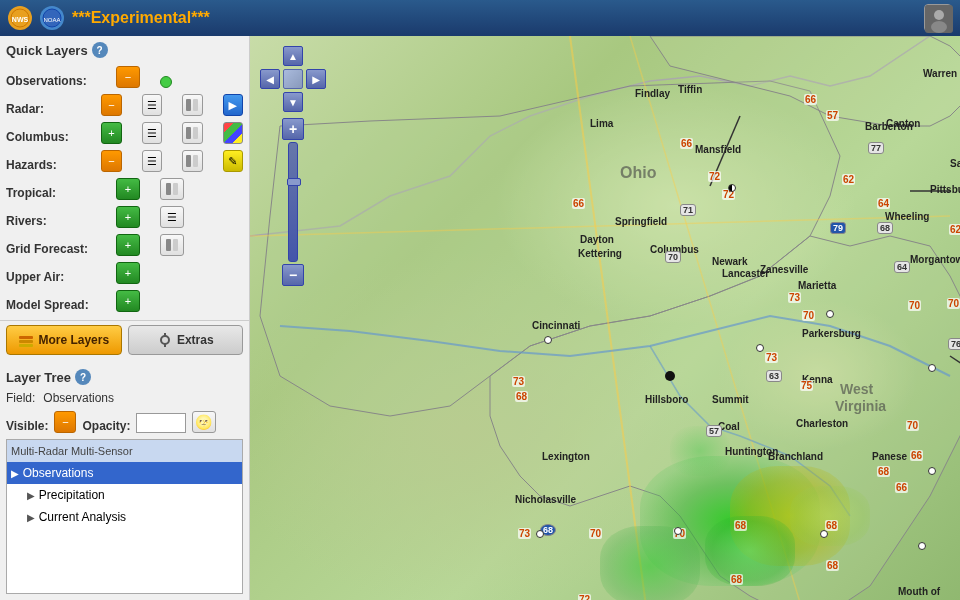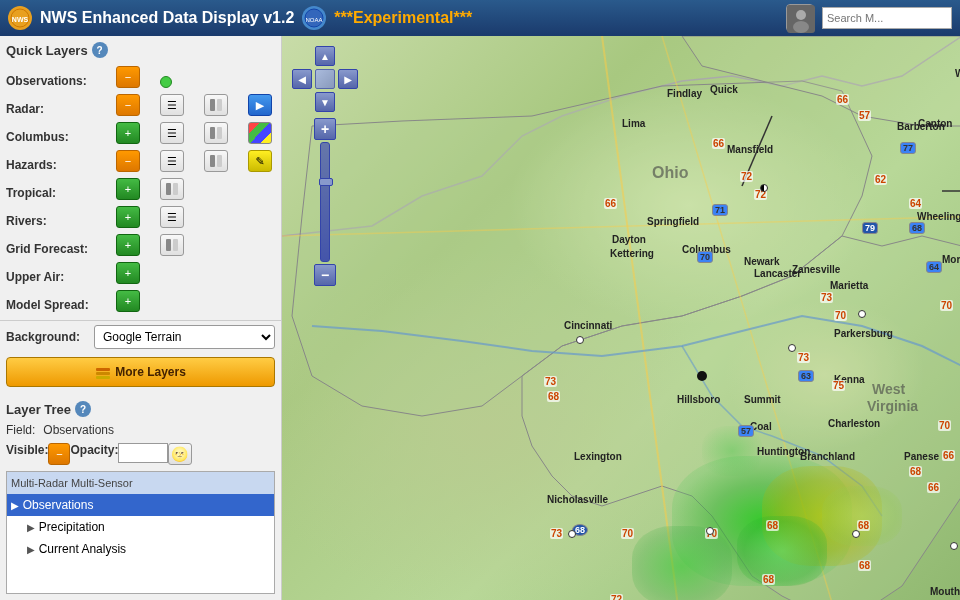--- a/index.html
+++ b/index.html
@@ -51,21 +51,21 @@
     }
 
     
     #main {
       display: flex;
       height: 564px;
     }
 
     
     #left-panel {
-      width: 282px;
+      width: 250px;
       flex-shrink: 0;
       background: #f0f0f0;
       border-right: 1px solid #ccc;
       overflow-y: auto;
       display: flex;
       flex-direction: column;
     }
 
     
     #quick-layers {
@@ -181,21 +181,21 @@
     }
     #layer-tree-header {
       display: flex; align-items: center; gap: 4px; margin-bottom: 6px;
     }
     .field-row {
       display: flex; align-items: center; gap: 8px; margin-bottom: 6px; flex-wrap: wrap;
     }
     .field-row .label { font-size: 12px; color: #333; }
     .field-row .value { font-size: 12px; color: #333; }
     .visible-row {
-      display: flex; align-items: flex-start; margin-bottom: 6px;
+      display: flex; align-items: flex-end; gap: 6px; margin-bottom: 6px;
     }
     .opacity-input {
       width: 50px; height: 20px;
       border: 1px solid #999; background: white;
     }
     .paintbrush-btn {
       width: 24px; height: 22px;
       border: 1px solid #999;
       border-radius: 3px;
       background: linear-gradient(to bottom, #f8f8f8, #e0e0e0);
@@ -335,21 +335,21 @@
       font-size: 10px;
       color: #222;
       font-weight: bold;
       white-space: nowrap;
     }
 
     
     .road-badge {
       position: absolute;
       font-size: 9px;
-      background: #3b82f6;
+      background: #e5e5e5;
       border: 1px solid #888;
       border-radius: 3px;
       padding: 0 2px;
       color: #333;
       font-weight: bold;
     }
 
     
     .radar-blob {
       position: absolute;
@@ -360,36 +360,34 @@
 </head>
 <body>
 
 <div id="header">
   <div class="logo">
     <svg width="20" height="20" viewBox="0 0 20 20">
       <circle cx="10" cy="10" r="9" fill="#e8a020" stroke="#cc7700" stroke-width="1"></circle>
       <text x="10" y="14" text-anchor="middle" fill="white" font-size="7" font-weight="bold">NWS</text>
     </svg>
   </div>
-  <span class="title">NWS Enhanced Data Display v1.2</span>
   <div class="noaa-icon">
     <svg width="20" height="20" viewBox="0 0 20 20">
       <circle cx="10" cy="10" r="9" fill="#3366bb" stroke="#1144aa" stroke-width="1"></circle>
       <text x="10" y="14" text-anchor="middle" fill="white" font-size="6">NOAA</text>
     </svg>
   </div>
   <span class="experimental">***Experimental***</span>
   <div class="user-icon">
     <svg width="28" height="28" viewBox="0 0 28 28">
       <rect width="28" height="28" fill="#666" rx="3"></rect>
       <circle cx="14" cy="10" r="5" fill="#aaa"></circle>
       <ellipse cx="14" cy="22" rx="8" ry="6" fill="#888"></ellipse>
     </svg>
   </div>
-  <input class="search-box" type="text" placeholder="Search M..." style="">
 </div>
 
 <div id="main">
 
   <div id="left-panel">
 
     <div id="quick-layers">
       <div class="section-header">
         <span class="label">Quick Layers</span>
         <div class="help-icon">?</div>
@@ -472,39 +470,37 @@
         <span class="layer-label">Upper Air:</span>
         <div class="btn-small btn-green">+</div>
       </div>
 
       <div class="layer-row">
         <span class="layer-label">Model Spread:</span>
         <div class="btn-small btn-green">+</div>
       </div>
     </div>
 
-    <div id="background-row">
-      <span class="label">Background:</span>
-      <select id="bg-select">
-        <option>Google Terrain</option>
-        <option>Google Road</option>
-        <option>Google Satellite</option>
-        <option>Google Hybrid</option>
-        <option>None</option>
-      </select>
-    </div>
 
     <div id="action-buttons">
       <button class="action-btn">
         <svg width="16" height="16" viewBox="0 0 16 16">
           <rect x="1" y="4" width="14" height="3" fill="#cc6600" rx="1"></rect>
           <rect x="1" y="8" width="14" height="3" fill="#cc8800" rx="1"></rect>
           <rect x="1" y="12" width="14" height="3" fill="#ccaa00" rx="1"></rect>
         </svg>
         <span>More Layers</span>
+      </button>
+      <button class="action-btn action-btn-grey">
+        <svg width="16" height="16" viewBox="0 0 16 16">
+          <circle cx="8" cy="8" r="4" fill="none" stroke="#555" stroke-width="2"></circle>
+          <line x1="8" y1="1" x2="8" y2="4" stroke="#555" stroke-width="2"></line>
+          <line x1="8" y1="12" x2="8" y2="15" stroke="#555" stroke-width="2"></line>
+        </svg>
+        <span>Extras</span>
       </button>
     </div>
 
     <div id="layer-tree">
       <div id="layer-tree-header">
         <span class="label" style="font-weight:bold;font-size:13px;color:#333;">Layer Tree</span>
         <div class="help-icon">?</div>
       </div>
 
       <div class="field-row">
@@ -610,21 +606,21 @@
     <span class="city-label" style="left:548px;top:244px;">Marietta</span>
     <span class="city-label" style="left:660px;top:218px;">Morgantown</span>
 
     <span class="city-label" style="left:518px;top:415px;">Branchland</span>
     <span class="city-label" style="left:395px;top:358px;">Hillsboro</span>
     <span class="city-label" style="left:292px;top:415px;">Lexington</span>
     <span class="city-label" style="left:462px;top:358px;">Summit</span>
     <span class="city-label" style="left:552px;top:338px;">Kenna</span>
     <span class="city-label" style="left:673px;top:32px;">Warren</span>
     <span class="city-label" style="left:385px;top:52px;">Findlay</span>
-    <span class="city-label" style="left:428px;top:48px;">Quick</span>
+    <span class="city-label" style="left:428px;top:48px;">Tiffin</span>
     <span class="city-label" style="left:340px;top:82px;">Lima</span>
     <span class="city-label" style="left:615px;top:85px;">Barberton</span>
 
     <span class="city-label" style="left:472px;top:232px;">Lancaster</span>
     <span class="city-label" style="left:468px;top:385px;">Coal</span>
     <span class="city-label" style="left:265px;top:458px;">Nicholasville</span>
 
     <span class="city-label" style="left:622px;top:415px;">Panese</span>
     <span class="city-label" style="left:475px;top:410px;">Huntington</span>
     <span class="city-label" style="left:624px;top:550px;padding-left:24px;">Mouth of</span>

